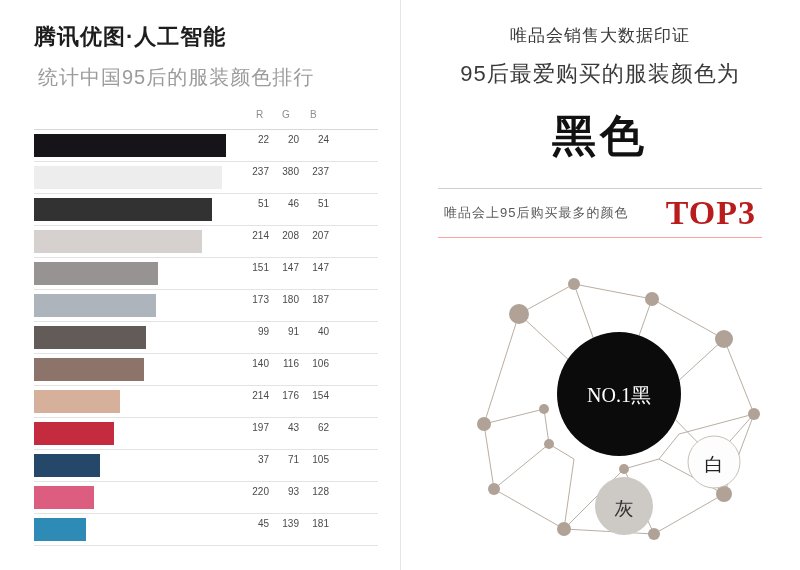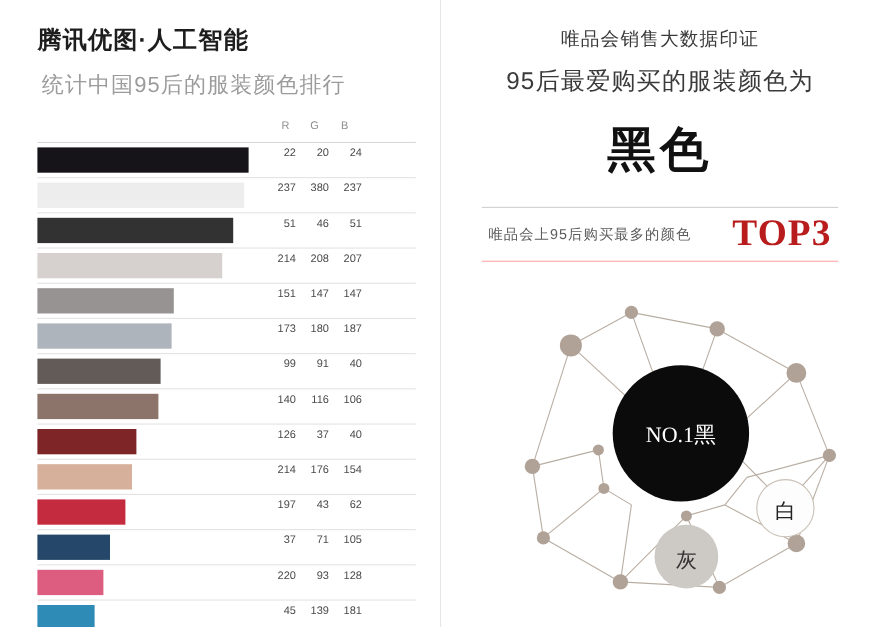--- a/index.html
+++ b/index.html
@@ -200,24 +200,20 @@
           <div class="bar-fill" style="width: 122px; background: rgb(173, 180, 187);"></div>
           <div class="bar-vals"><i>173</i><i>180</i><i>187</i></div>
         </div>
         <div class="bar-row">
           <div class="bar-fill" style="width: 112px; background: rgb(99, 91, 87);"></div>
           <div class="bar-vals"><i>99</i><i>91</i><i>40</i></div>
         </div>
         <div class="bar-row">
           <div class="bar-fill" style="width: 110px; background: rgb(140, 116, 106);"></div>
           <div class="bar-vals"><i>140</i><i>116</i><i>106</i></div>
-        </div>
-        <div class="bar-row">
-          <div class="bar-fill" style="width: 90px; background: rgb(126, 37, 40);"></div>
-          <div class="bar-vals"><i>126</i><i>37</i><i>40</i></div>
         </div>
         <div class="bar-row">
           <div class="bar-fill" style="width: 86px; background: rgb(214, 176, 154);"></div>
           <div class="bar-vals"><i>214</i><i>176</i><i>154</i></div>
         </div>
         <div class="bar-row">
           <div class="bar-fill" style="width: 80px; background: rgb(197, 43, 62);"></div>
           <div class="bar-vals"><i>197</i><i>43</i><i>62</i></div>
         </div>
         <div class="bar-row">

